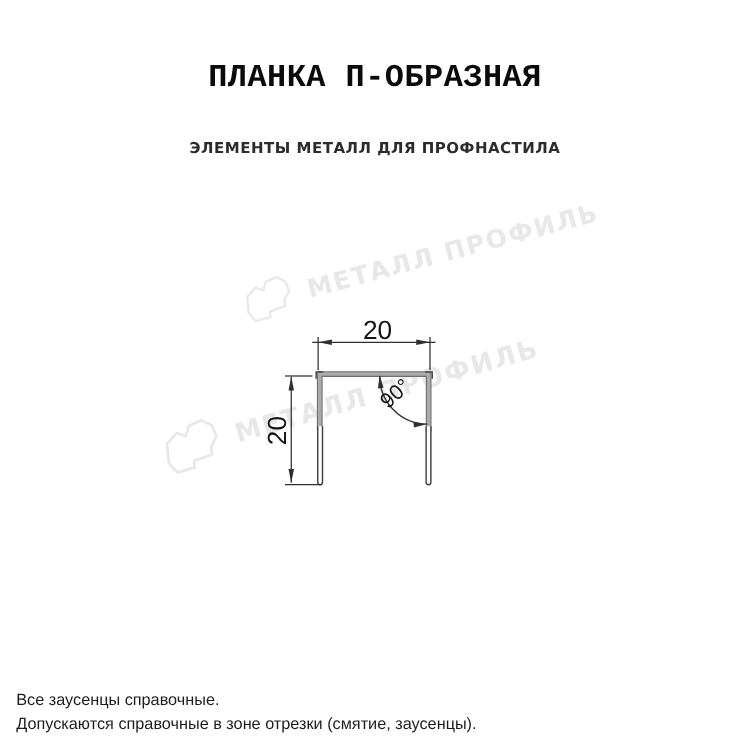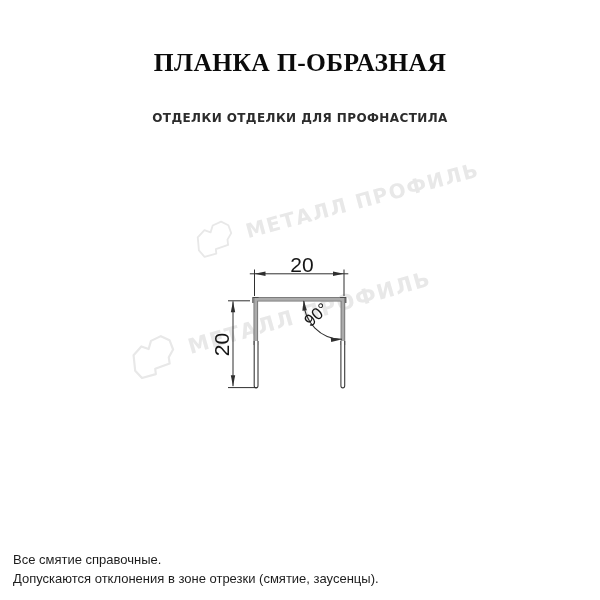--- a/index.html
+++ b/index.html
@@ -2,21 +2,21 @@
 <html><head>
 <meta charset="utf-8">
 <style>
   html,body{margin:0;padding:0;}
   body{
     width:600px;height:600px;background:#ffffff;overflow:hidden;position:relative;
     font-family:"Liberation Sans",sans-serif;
   }
   .title{
     position:absolute;top:49px;left:0;width:600px;text-align:center;
-    font-family:Liberation Serif, serif;font-weight:800;font-size:25.5px;
+    font-family:Liberation Mono, monospace;font-weight:800;font-size:25.5px;
     line-height:27px;letter-spacing:0.4px;color:#0b0b0b;z-index:2;
   }
   .subtitle{
     position:absolute;top:111px;left:0;width:600px;text-align:center;
     font-family:"DejaVu Sans",sans-serif;font-weight:700;font-size:12px;
     letter-spacing:0.4px;color:#2c2c2c;z-index:2;
   }
   .wm{
     position:absolute;display:flex;align-items:center;gap:10px;
     transform-origin:0 50%;font-family:"DejaVu Sans",sans-serif;font-weight:700;
@@ -31,21 +31,21 @@
     font-size:13px;line-height:18.5px;color:#1d1d1d;
   }
 </style>
 </head>
 <body>
 
 <div>
   <h1 class="title" style="margin:0;">
     <span>ПЛАНКА П-ОБРАЗНАЯ</span><br>
   </h1>
-  <div class="subtitle">ОТДЕЛКИ ОТДЕЛКИ ДЛЯ ПРОФНАСТИЛА</div>
+  <div class="subtitle">ЭЛЕМЕНТЫ МЕТАЛЛ ДЛЯ ПРОФНАСТИЛА</div>
 </div>
 
 <div class="wm wm1">
   <svg width="46" height="38" viewBox="0 0 60 50">
     <path d="M7,33 L10,16 L21,9 L28,14 L33,6 L45,4 L53,11 L54,22 L47,29 L46,36 L29,37 L28,43 L12,43 Z" fill="none" stroke="#e8e8e8" stroke-width="2.4" stroke-linejoin="round"></path>
   </svg>
   <span class="wm-text">МЕТАЛЛ ПРОФИЛЬ</span>
 </div>
 
 <div class="wm wm2">
@@ -88,15 +88,15 @@
 
   <g>
     <path d="M303.8,301 A38.2,38.2 0 0 0 341.9,339.3" fill="none" stroke="#2f2f2f" stroke-width="1.1"></path>
     <polygon points="0,0 -2.2,10.5 2.3,10.2" transform="translate(303.8,300.2) rotate(-4)" fill="#2f2f2f"></polygon>
     <polygon points="0,0 -2.2,10.5 2.3,10.2" transform="translate(341.3,339.4) rotate(88)" fill="#2f2f2f"></polygon>
     <text transform="translate(320,319) rotate(-42)" text-anchor="middle" fill="#151515" font-family="Liberation Sans, sans-serif" font-size="17">90°</text>
   </g>
 </svg>
 
 <div class="footer">
-  <div>Все смятие справочные.</div>
-  <div>Допускаются отклонения в зоне отрезки (смятие, заусенцы).</div>
+  <div>Все заусенцы справочные.</div>
+  <div>Допускаются справочные в зоне отрезки (смятие, заусенцы).</div>
 </div>
 
 </body></html>

